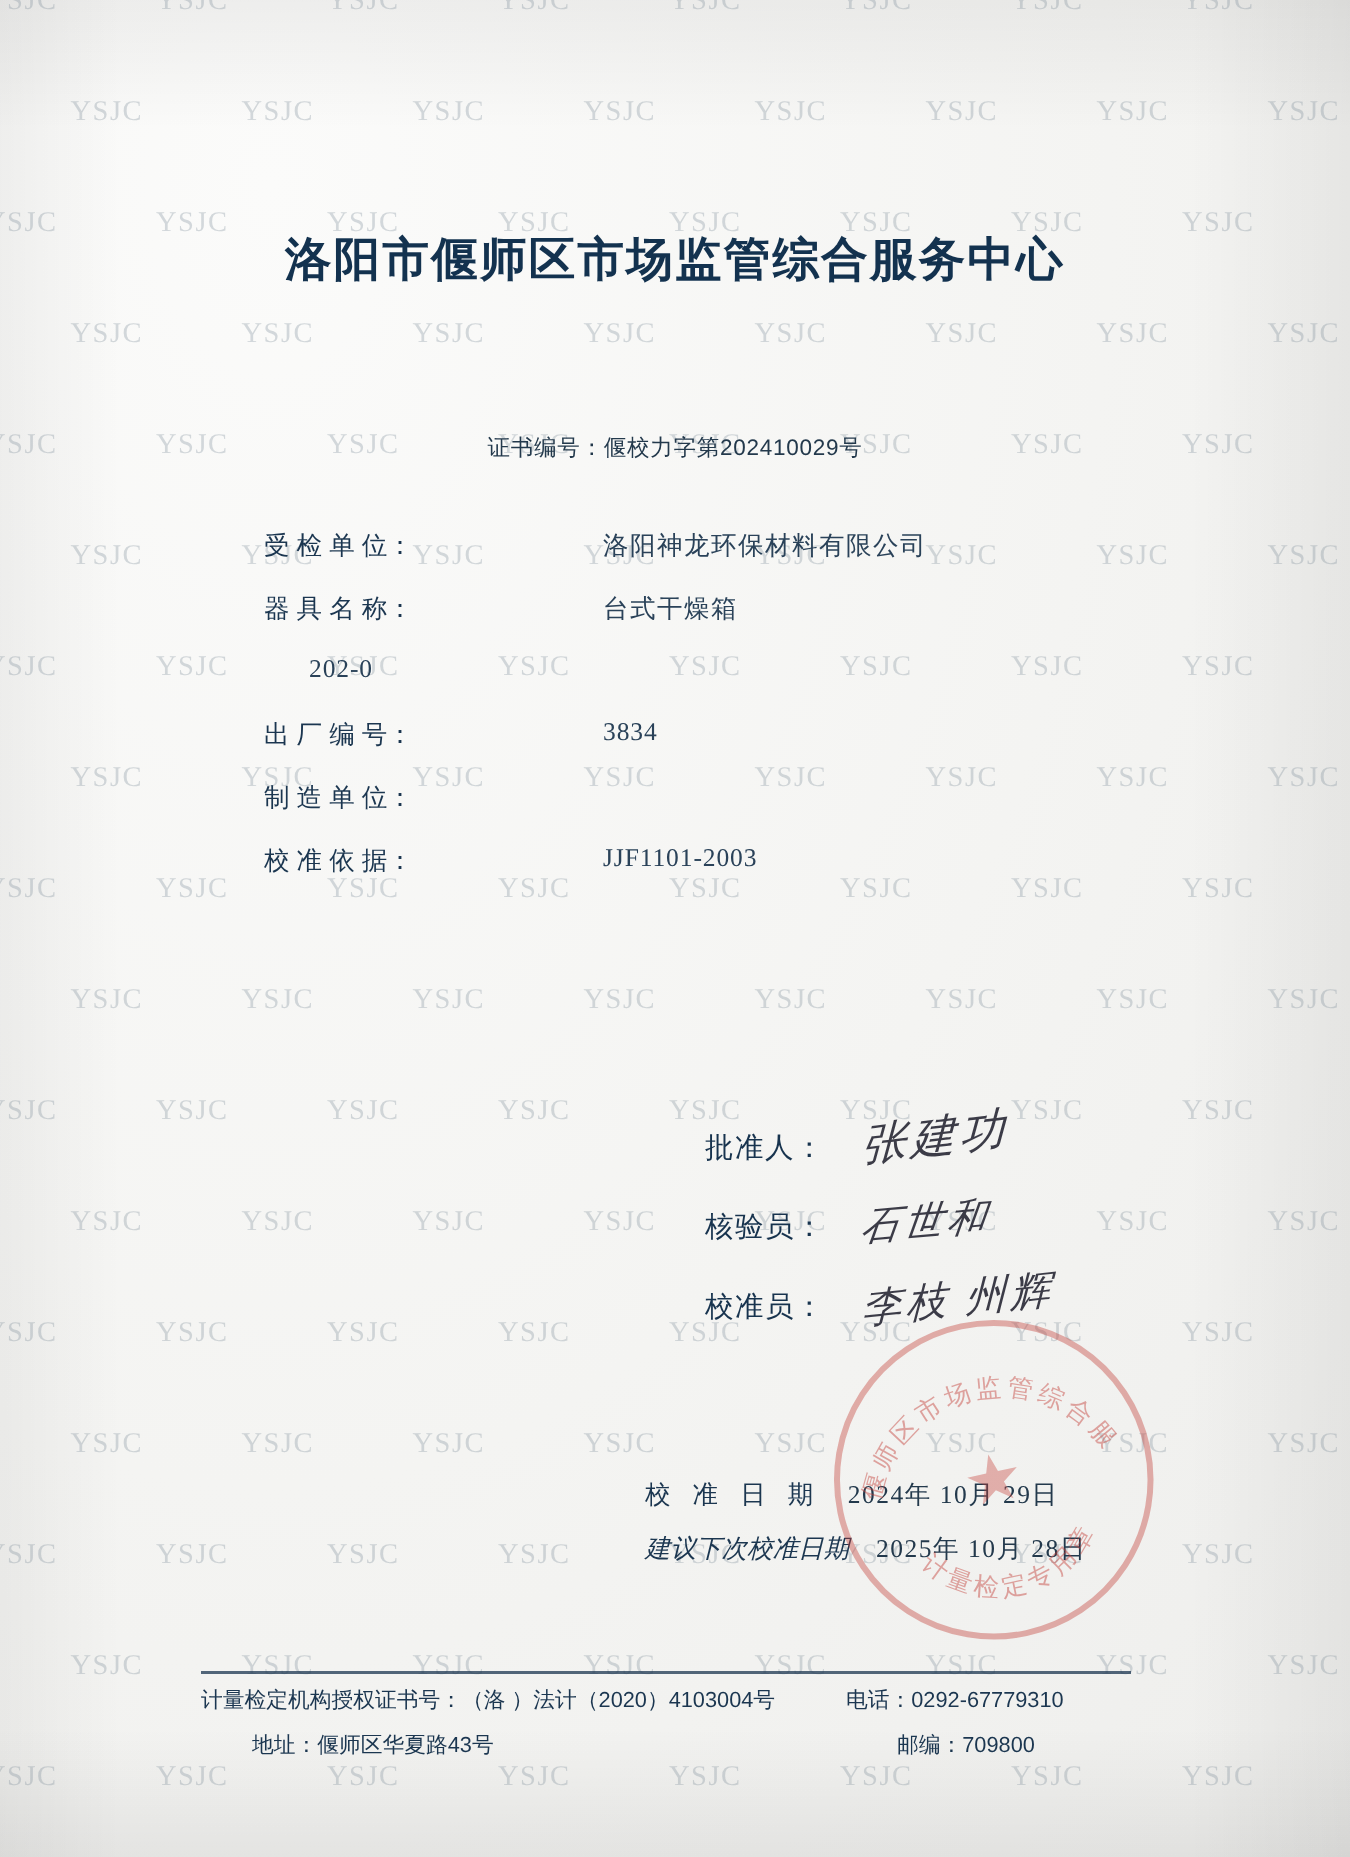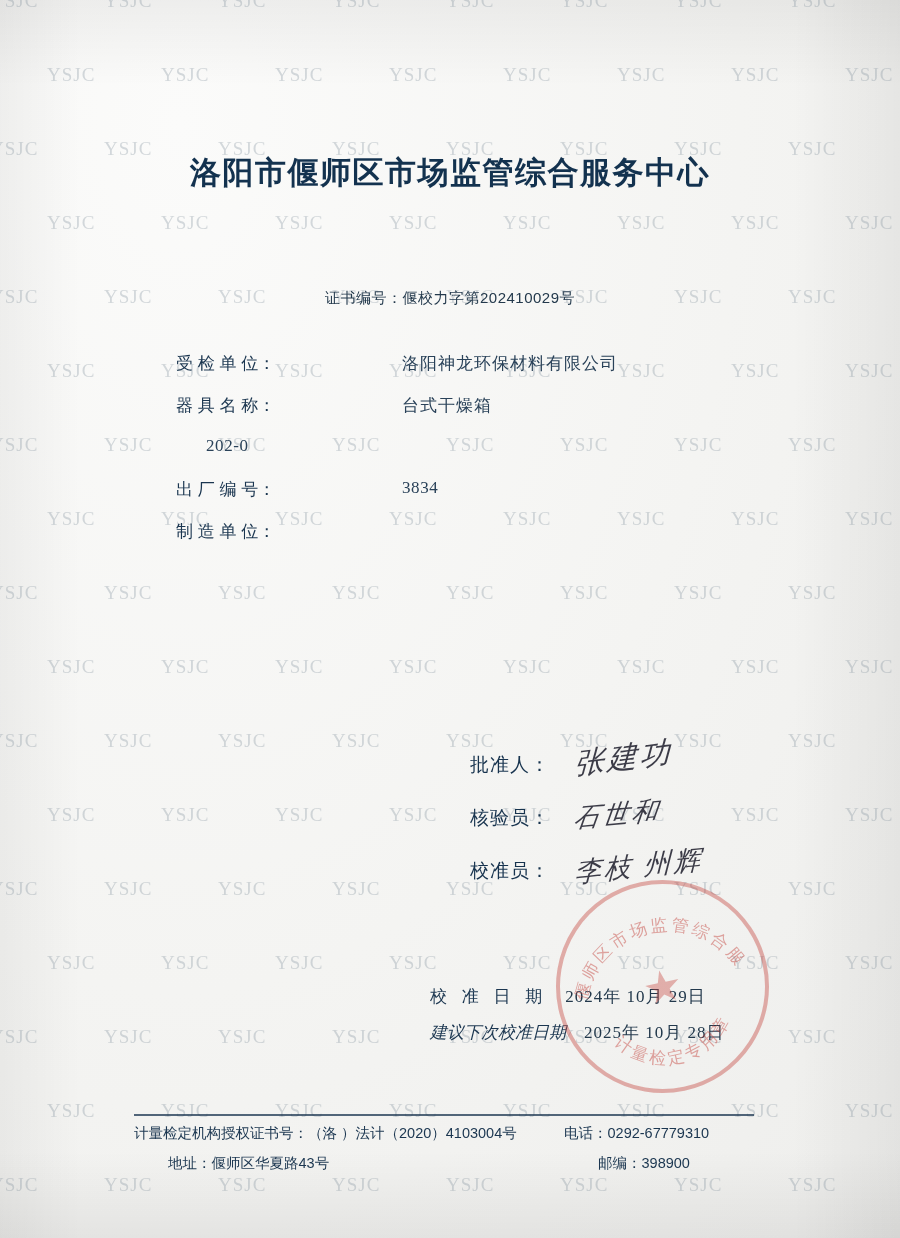--- a/index.html
+++ b/index.html
@@ -412,20 +412,24 @@
       <div class="row">
         <div class="value">202-0</div>
       </div>
       <div class="row">
         <div class="label">出 厂 编 号：</div>
         <div class="value">3834</div>
       </div>
       <div class="row">
         <div class="label">制 造 单 位：</div>
       </div>
+      <div class="row">
+        <div class="label">校 准 依 据：</div>
+        <div class="value">JJF1101-2003</div>
+      </div>
     </div>
 
     <div class="seal">
       <svg class="seal-arc" viewBox="0 0 205 205">
         <defs>
           <path id="arcTop" d="M 22,110 A 83,83 0 0 1 183,110"></path>
           <path id="arcBottom" d="M 38,140 A 72,72 0 0 0 167,140"></path>
         </defs>
         <text><textPath href="#arcTop" startOffset="50%" text-anchor="middle" id="seal-arc-label">洛阳市偃师区市场监管综合服务中心</textPath></text>
         <text><textPath href="#arcBottom" startOffset="50%" text-anchor="middle" id="seal-bottom-label">计量检定专用章</textPath></text>
@@ -460,18 +464,18 @@
     </div>
 
     <div class="footer-rule"></div>
     <div class="footer">
       <div class="footer-row">
         <span class="fa">计量检定机构授权证书号：（洛 ）法计（2020）4103004号</span>
         <span class="fb">电话：0292-67779310</span>
       </div>
       <div class="footer-row second">
         <span class="fa">地址：偃师区华夏路43号</span>
-        <span class="fb">邮编：398900</span>
+        <span class="fb">邮编：709800</span>
       </div>
     </div>
 
   </div>
 </div>
 
 </body></html>

